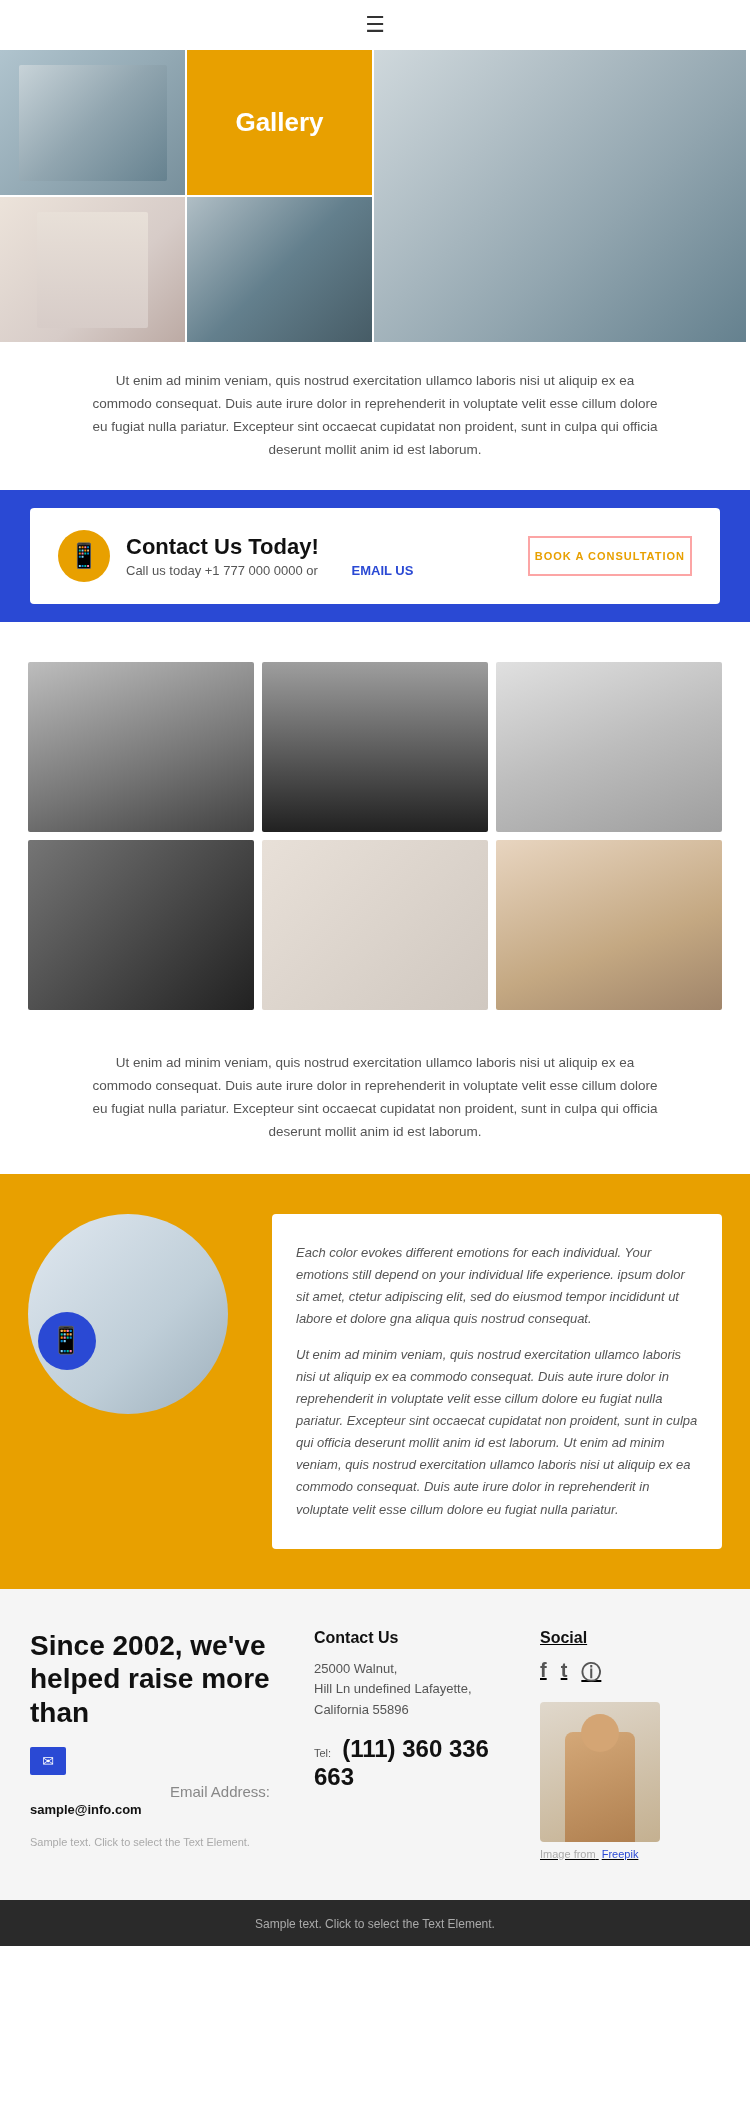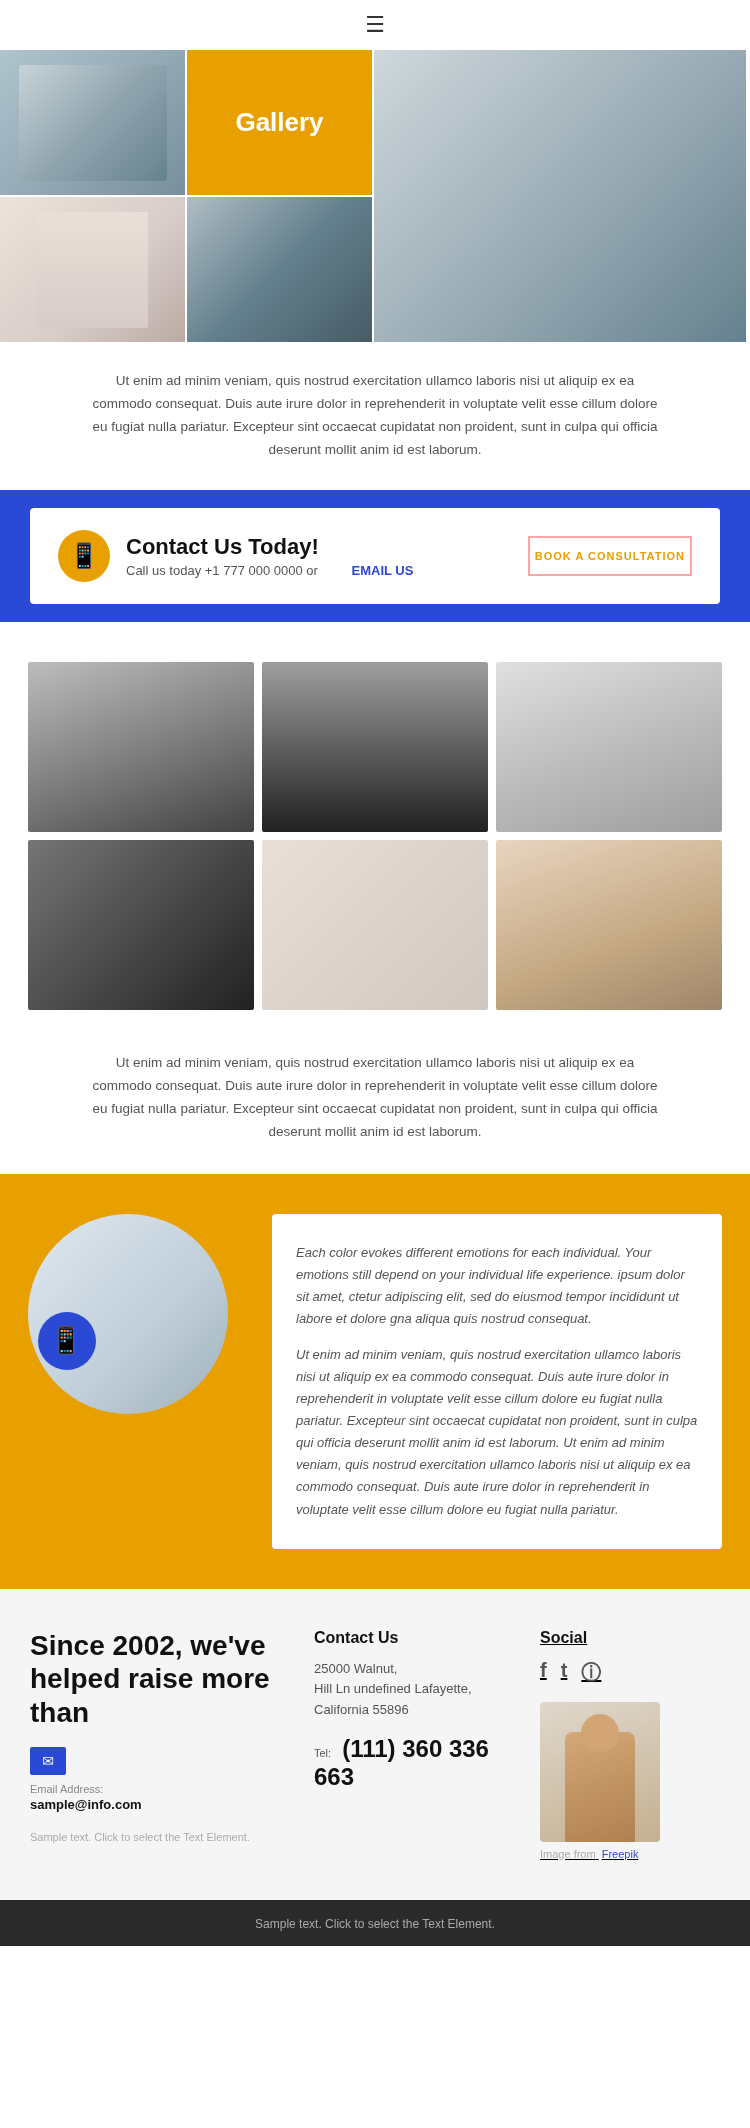--- a/index.html
+++ b/index.html
@@ -87,21 +87,21 @@
     <p style="font-size:13px;color:#555;line-height:1.7;margin-bottom:14px;">Each color evokes different emotions for each individual. Your emotions still depend on your individual life experience. ipsum dolor sit amet, ctetur adipiscing elit, sed do eiusmod tempor incididunt ut labore et dolore gna aliqua quis nostrud consequat.</p>
     <p style="font-size:13px;color:#555;line-height:1.7;">Ut enim ad minim veniam, quis nostrud exercitation ullamco laboris nisi ut aliquip ex ea commodo consequat. Duis aute irure dolor in reprehenderit in voluptate velit esse cillum dolore eu fugiat nulla pariatur. Excepteur sint occaecat cupidatat non proident, sunt in culpa qui officia deserunt mollit anim id est laborum. Ut enim ad minim veniam, quis nostrud exercitation ullamco laboris nisi ut aliquip ex ea commodo consequat. Duis aute irure dolor in reprehenderit in voluptate velit esse cillum dolore eu fugiat nulla pariatur.</p>
   </div>
 </div>
 
 <div style="padding:40px 30px;display:flex;gap:44px;background:#f5f5f5;">
 
   <div style="flex:0 0 240px;">
     <h2 style="font-size:28px;font-weight:bold;color:#111;line-height:1.2;margin-bottom:18px;">Since 2002, we've helped raise more than</h2>
     <div style="display:inline-flex;align-items:center;justify-content:center;width:36px;height:28px;background:#2a49d4;color:#fff;font-size:14px;margin-bottom:8px;border-radius:2px;">✉</div>
-    <span style="font-size:11px;color:#888;display:block;">Email Address:</span>
+    <span style="font-size:15px;color:#888;display:block;text-align:right;">Email Address:</span>
     <span style="font-size:13px;font-weight:bold;color:#111;">sample@info.com</span>
     <p style="font-size:11px;color:#aaa;margin-top:18px;">Sample text. Click to select the Text Element.</p>
   </div>
 
   <div style="flex:1;">
     <h3 style="font-size:16px;font-weight:bold;color:#111;margin-bottom:12px;">Contact Us</h3>
     <p style="font-size:13px;color:#555;line-height:1.6;margin-bottom:14px;white-space:pre-line;">25000 Walnut,
 Hill Ln undefined Lafayette,
 California 55896</p>
     <p style="font-size:18px;font-weight:bold;color:#111;">

